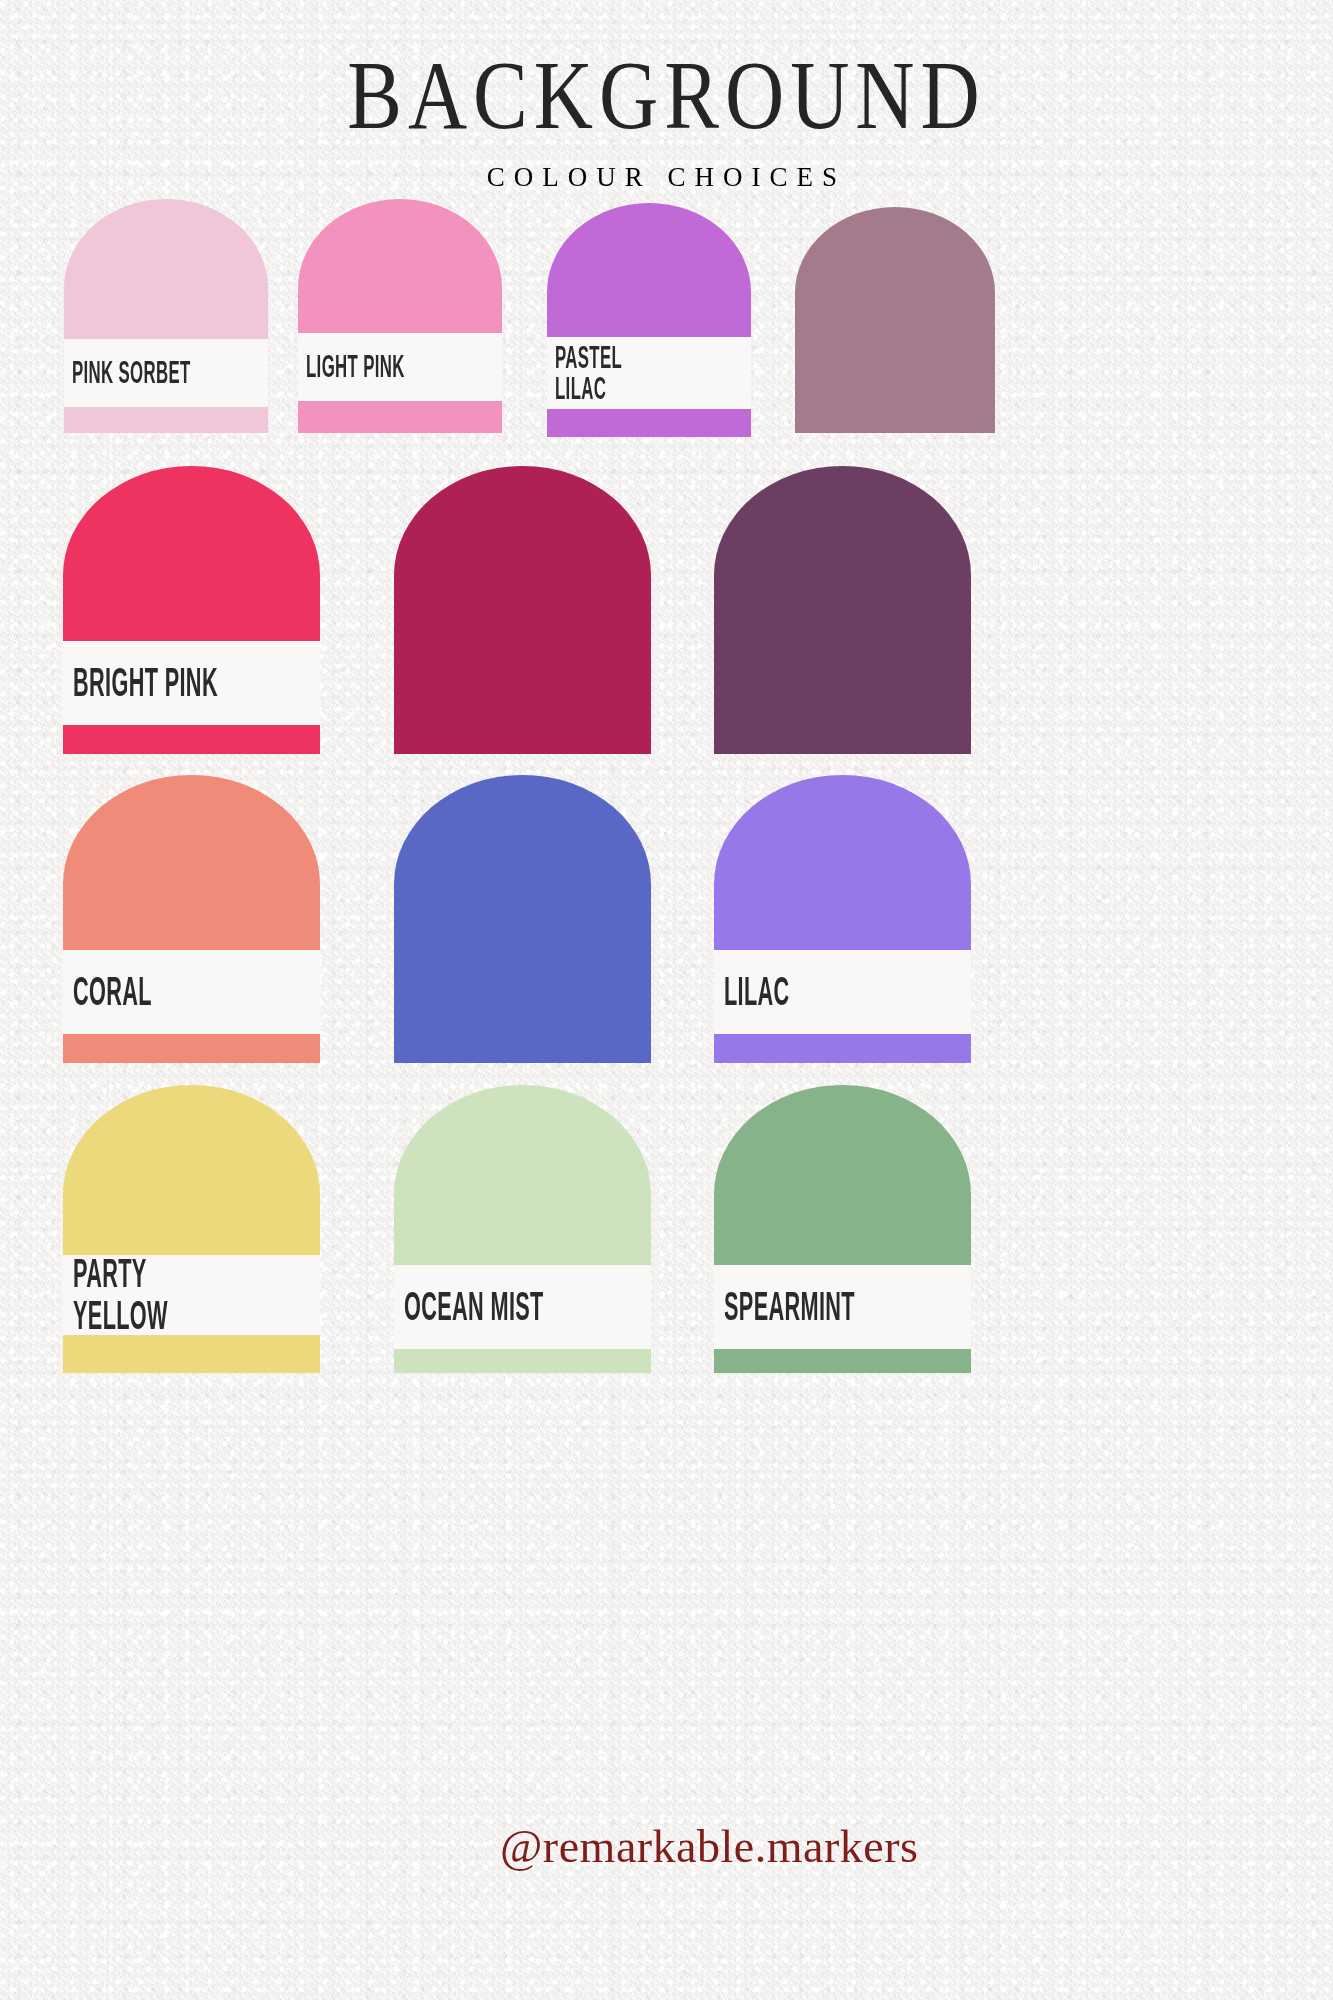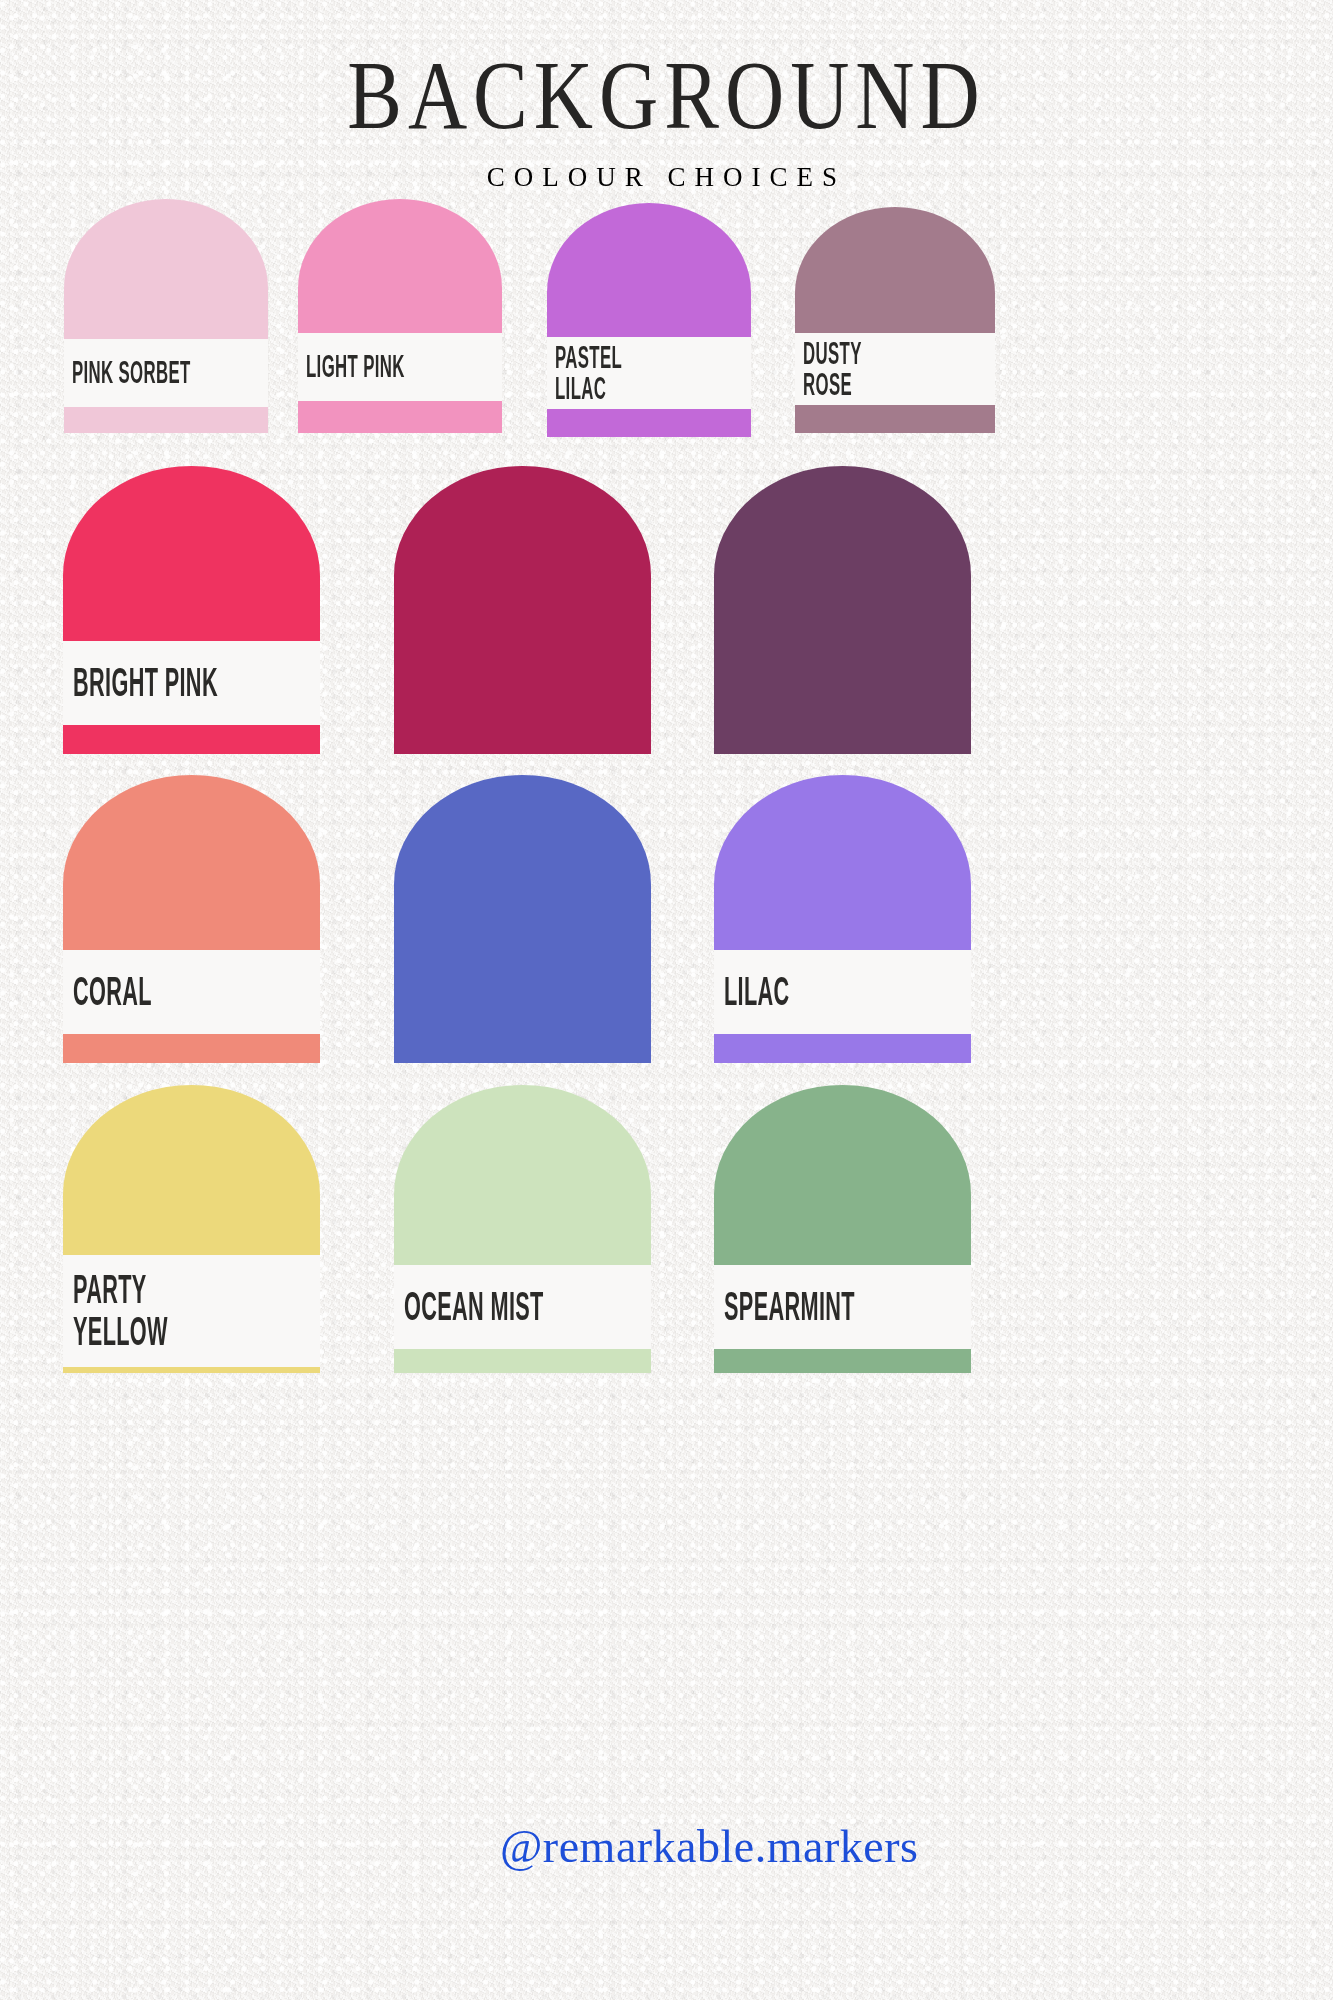--- a/index.html
+++ b/index.html
@@ -94,21 +94,21 @@
     margin-top:4px;font-weight:400;
   }
   .logo-sub{
     font-family:"Liberation Serif",serif;
     font-size:11px;letter-spacing:4.5px;color:#3a3938;
     margin-top:6px;font-weight:400;
   }
   .handle{
     position:absolute;left:500px;top:76px;
     font-family:"Liberation Serif",serif;
-    font-size:46px;color:#1d4ed8;letter-spacing:.5px;
+    font-size:46px;color:#7f1d1d;letter-spacing:.5px;
   }
 </style>
 </head>
 <body>
 
 <div id="paper-texture"></div>
 
 <div id="poster">
 
   <div class="header">
@@ -131,24 +131,20 @@
       </div>
       <div class="swatch" style="left: 547px; top: 203px; width: 204px; height: 234px;">
         <div class="arch" style="background: rgb(194, 105, 216);"></div>
         <div class="band" style="top: 134px; height: 72px; background: rgb(249, 248, 247);">
           <div class="band-text" style="font-size: 24px; margin-left: 8px; color: rgb(43, 42, 40);">PASTEL
 LILAC</div>
         </div>
       </div>
       <div class="swatch" style="left: 795px; top: 207px; width: 200px; height: 226px;">
         <div class="arch" style="background: rgb(163, 123, 140);"></div>
-        <div class="band" style="top: 126px; height: 72px; background: rgb(249, 248, 247);">
-          <div class="band-text" style="font-size: 24px; margin-left: 8px; color: rgb(43, 42, 40);">DUSTY
-ROSE</div>
-        </div>
       </div>
       <div class="swatch" style="left: 63px; top: 466px; width: 257px; height: 288px;">
         <div class="arch" style="background: rgb(239, 51, 96);"></div>
         <div class="band" style="top: 175px; height: 84px; background: rgb(249, 248, 247);">
           <div class="band-text" style="font-size: 31px; margin-left: 10px; color: rgb(43, 42, 40);">BRIGHT PINK</div>
         </div>
       </div>
       <div class="swatch" style="left: 394px; top: 466px; width: 257px; height: 288px;">
         <div class="arch" style="background: rgb(174, 33, 85);"></div>
       </div>
@@ -165,21 +161,21 @@
         <div class="arch" style="background: rgb(88, 104, 196);"></div>
       </div>
       <div class="swatch" style="left: 714px; top: 775px; width: 257px; height: 288px;">
         <div class="arch" style="background: rgb(152, 120, 232);"></div>
         <div class="band" style="top: 175px; height: 84px; background: rgb(249, 248, 247);">
           <div class="band-text" style="font-size: 31px; margin-left: 10px; color: rgb(43, 42, 40);">LILAC</div>
         </div>
       </div>
       <div class="swatch" style="left: 63px; top: 1085px; width: 257px; height: 288px;">
         <div class="arch" style="background: rgb(236, 217, 123);"></div>
-        <div class="band" style="top: 170px; height: 112px; background: rgb(249, 248, 247);">
+        <div class="band" style="top: 170px; height: 80px; background: rgb(249, 248, 247);">
           <div class="band-text" style="font-size: 31px; margin-left: 10px; color: rgb(43, 42, 40);">PARTY
 YELLOW</div>
         </div>
       </div>
       <div class="swatch" style="left: 394px; top: 1085px; width: 257px; height: 288px;">
         <div class="arch" style="background: rgb(205, 227, 189);"></div>
         <div class="band" style="top: 180px; height: 84px; background: rgb(249, 248, 247);">
           <div class="band-text" style="font-size: 31px; margin-left: 10px; color: rgb(43, 42, 40);">OCEAN MIST</div>
         </div>
       </div>

